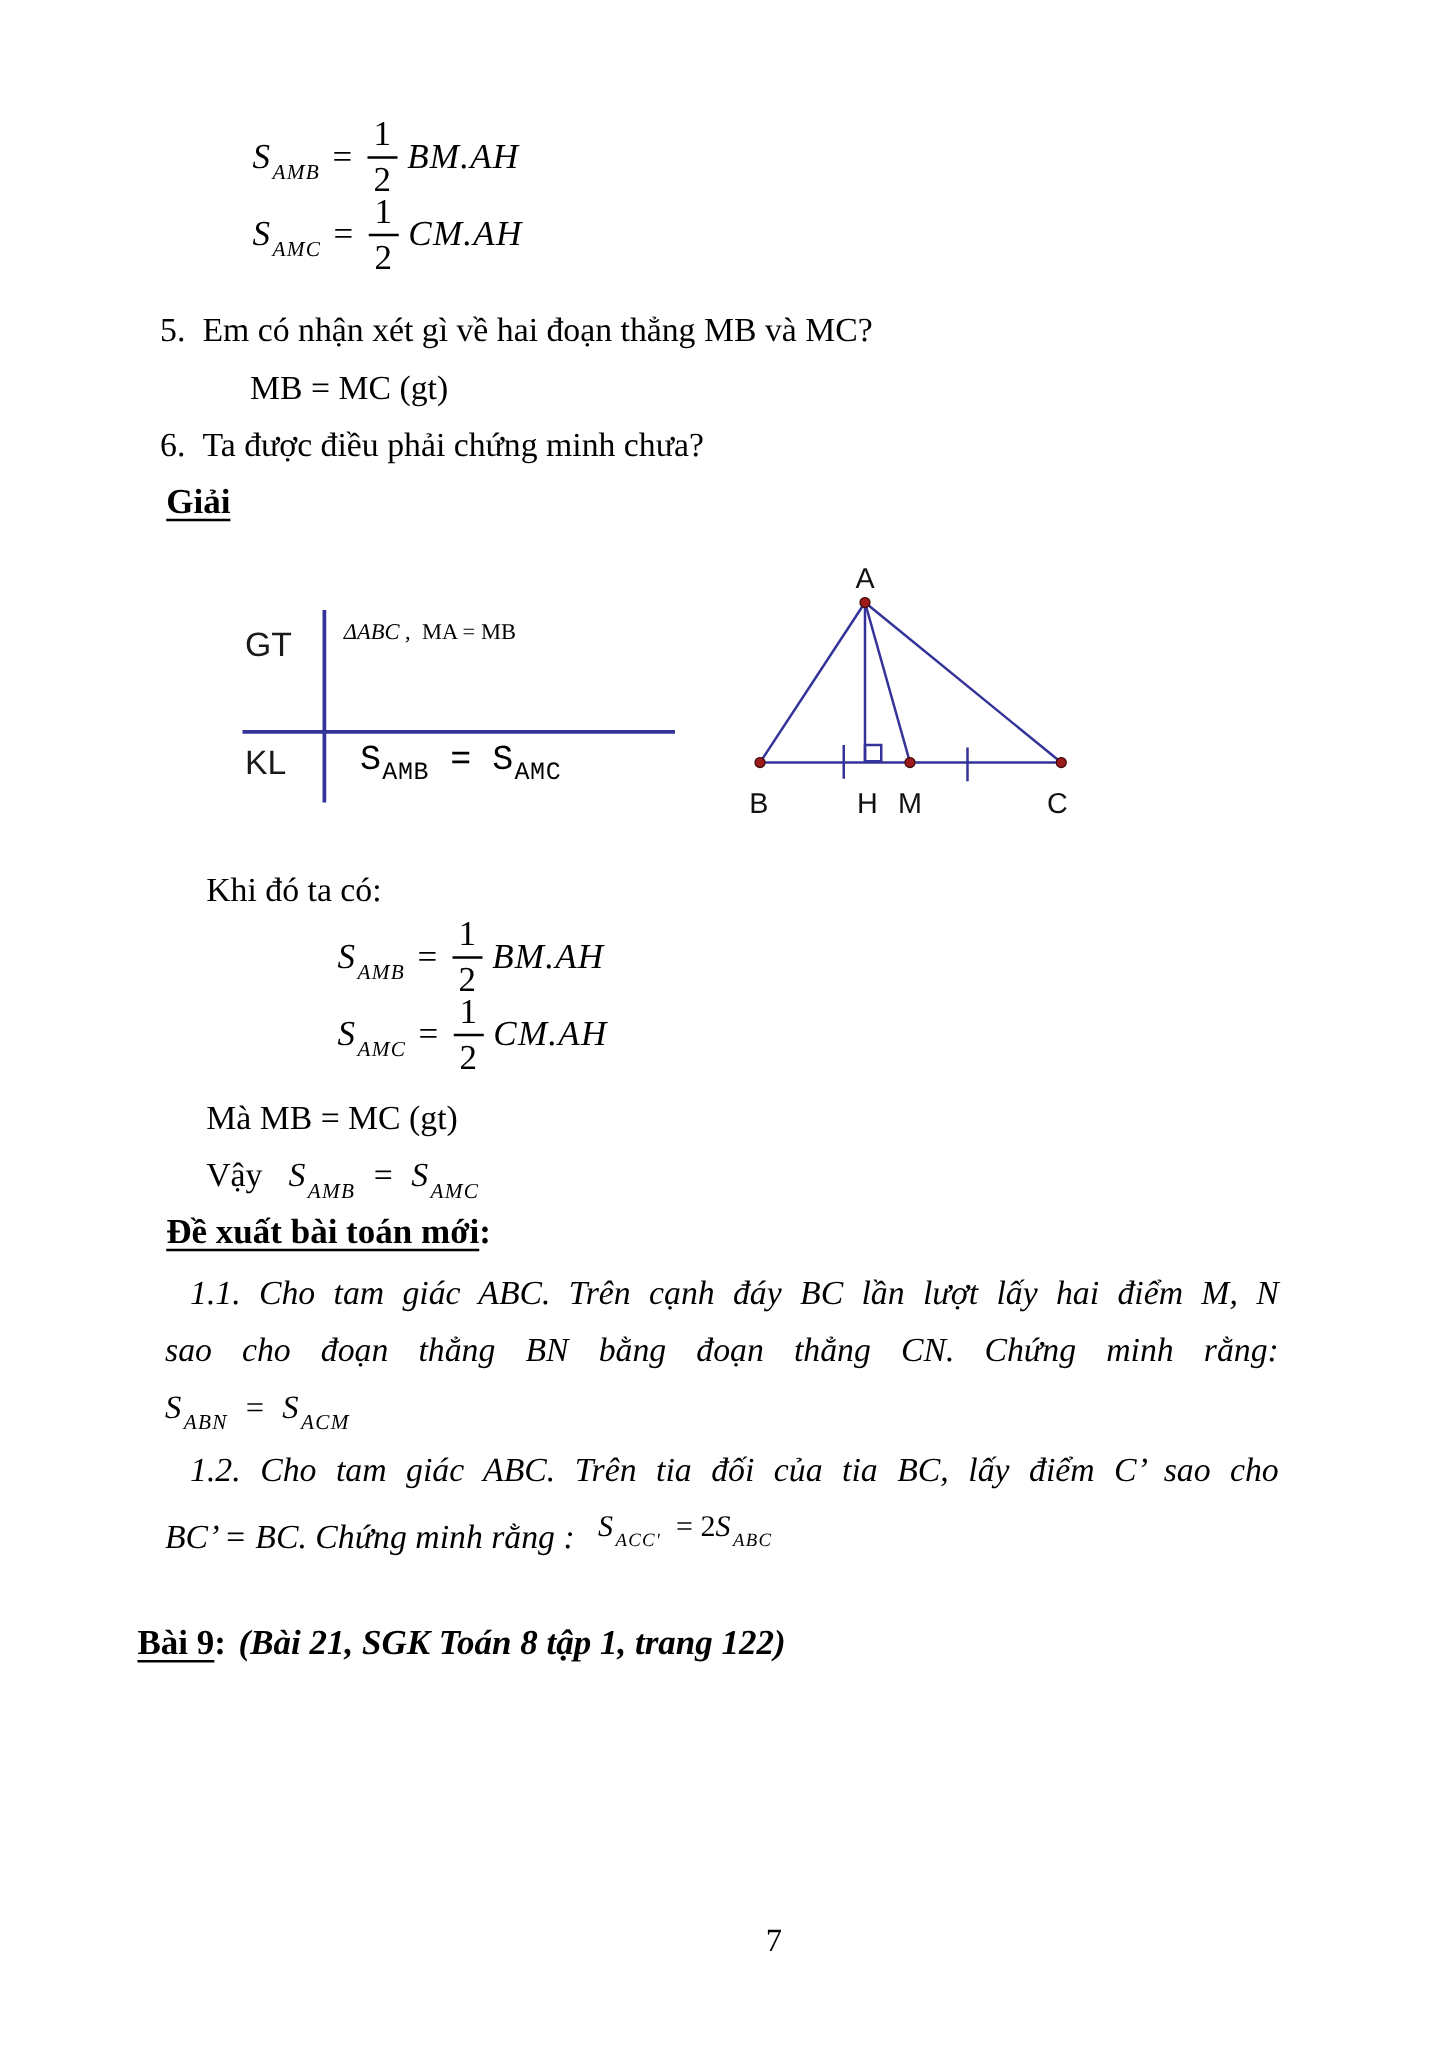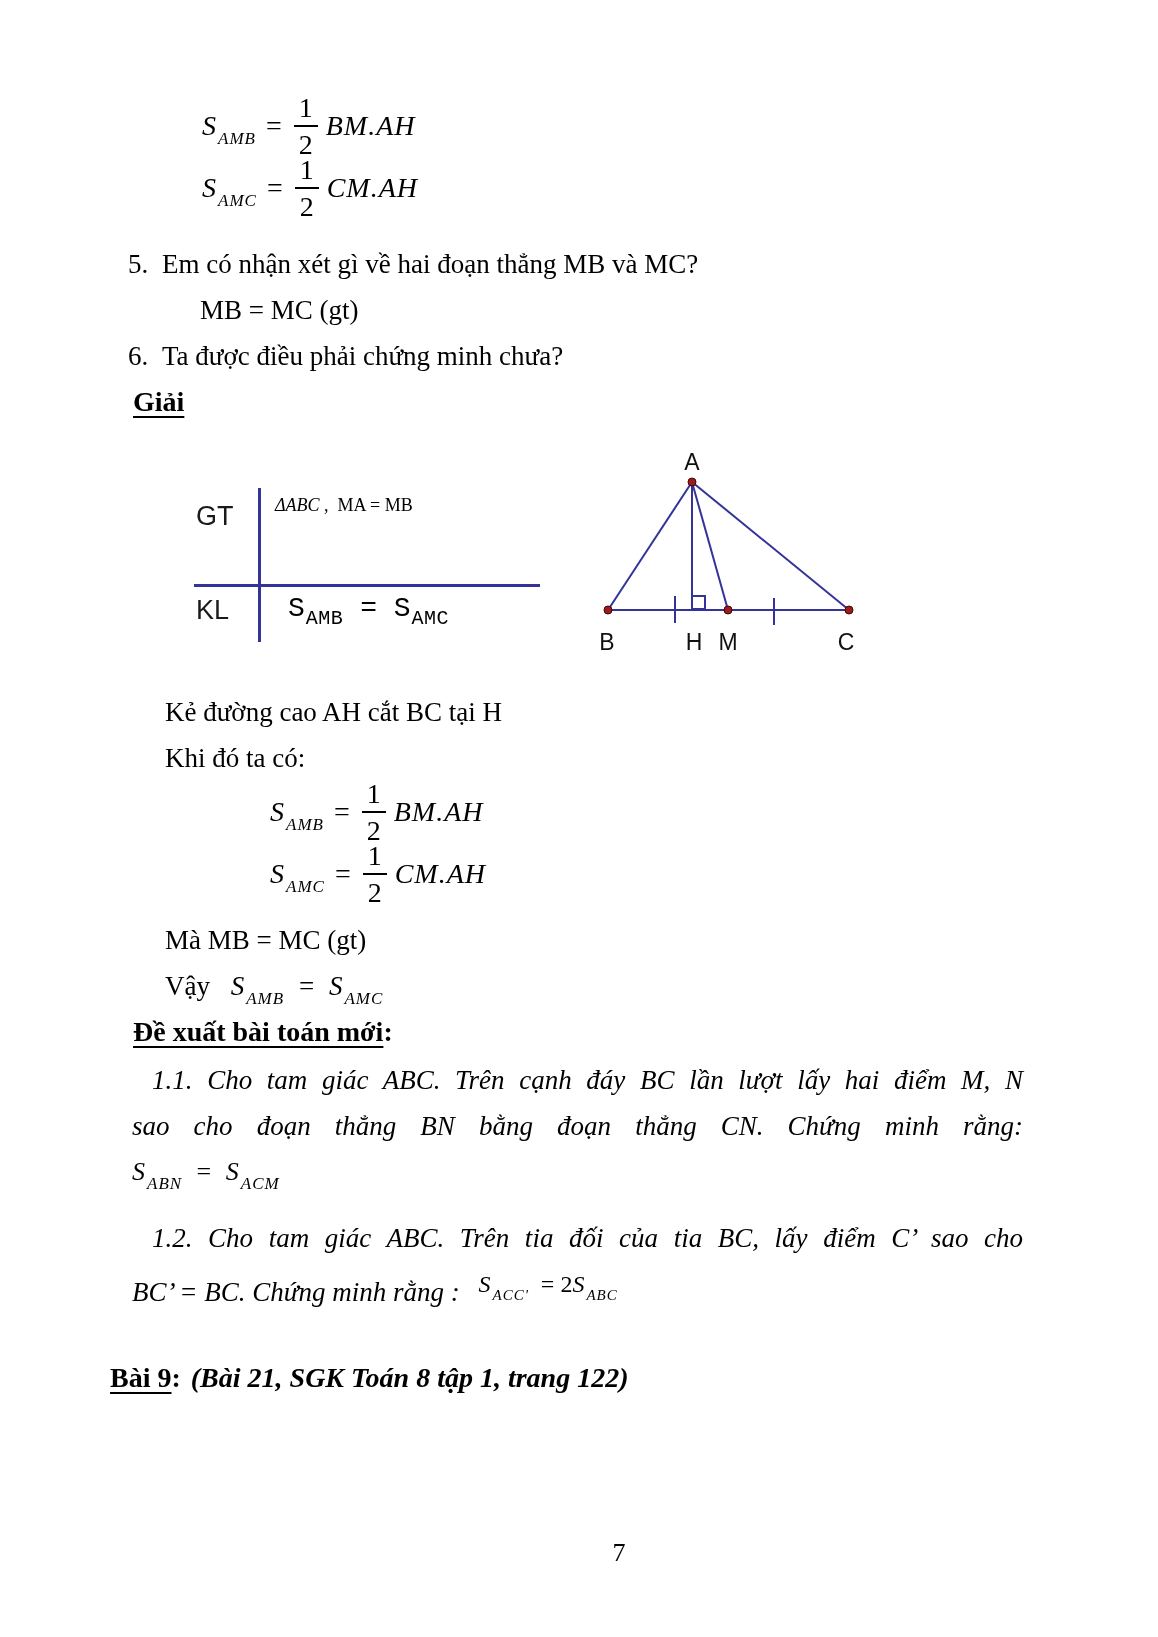--- a/index.html
+++ b/index.html
@@ -50,21 +50,21 @@
   .pline-margin{margin-left:22px;}
   .raised-eq{display:inline-block;vertical-align:9px;font-size:24px;font-style:italic;margin-left:12px;}
   .raised-eq .fsub{font-size:15px;vertical-align:-8px;}
   .bai2{margin-top:40px;font-weight:bold;font-size:28px;line-height:46px;}
   .bai2 .ul{text-decoration:underline;text-decoration-thickness:2px;text-underline-offset:5px;}
   .bai2 .ref{font-style:italic;margin-left:10px;}
   .page-num{position:absolute;left:80px;right:0;top:1538px;text-align:center;font-size:26px;}
   .mt-item5{margin-top:22px;}
   .mt-proof{margin-top:14px;}
   .mt-ma{margin-top:12px;}
-  .mt-p12{margin-top:20px;}
+  .mt-p12{margin-top:4px;}
 </style>
 </head>
 <body>
 
 <div class="page">
 
   <div class="formulas-top">
     <div class="formula-row">
       <span><span>S</span><sub class="fsub">AMB</sub></span>
       <span class="eq">=</span>
@@ -131,21 +131,20 @@
       <circle cx="944" cy="611" r="4" fill="#9e1b1b" stroke="#400909" stroke-width="1"></circle>
 
       <text x="787" y="471" text-anchor="middle" font-family="Liberation Sans, sans-serif" font-size="23" fill="#111">A</text>
       <text x="702" y="651" text-anchor="middle" font-family="Liberation Sans, sans-serif" font-size="23" fill="#111">B</text>
       <text x="789" y="651" text-anchor="middle" font-family="Liberation Sans, sans-serif" font-size="23" fill="#111">H</text>
       <text x="823" y="651" text-anchor="middle" font-family="Liberation Sans, sans-serif" font-size="23" fill="#111">M</text>
       <text x="941" y="651" text-anchor="middle" font-family="Liberation Sans, sans-serif" font-size="23" fill="#111">C</text>
     </svg>
   </div>
 
-  <div class="tline indented">Kẻ đường cao AH cắt BC tại H</div>
   <div class="tline indented">Khi đó ta có:</div>
 
   <div class="formulas-mid">
     <div class="formula-row">
       <span><span>S</span><sub class="fsub">AMB</sub></span>
       <span class="eq">=</span>
       <span class="frac">
         <span class="num">1</span>
         <span class="den">2</span>
       </span>

